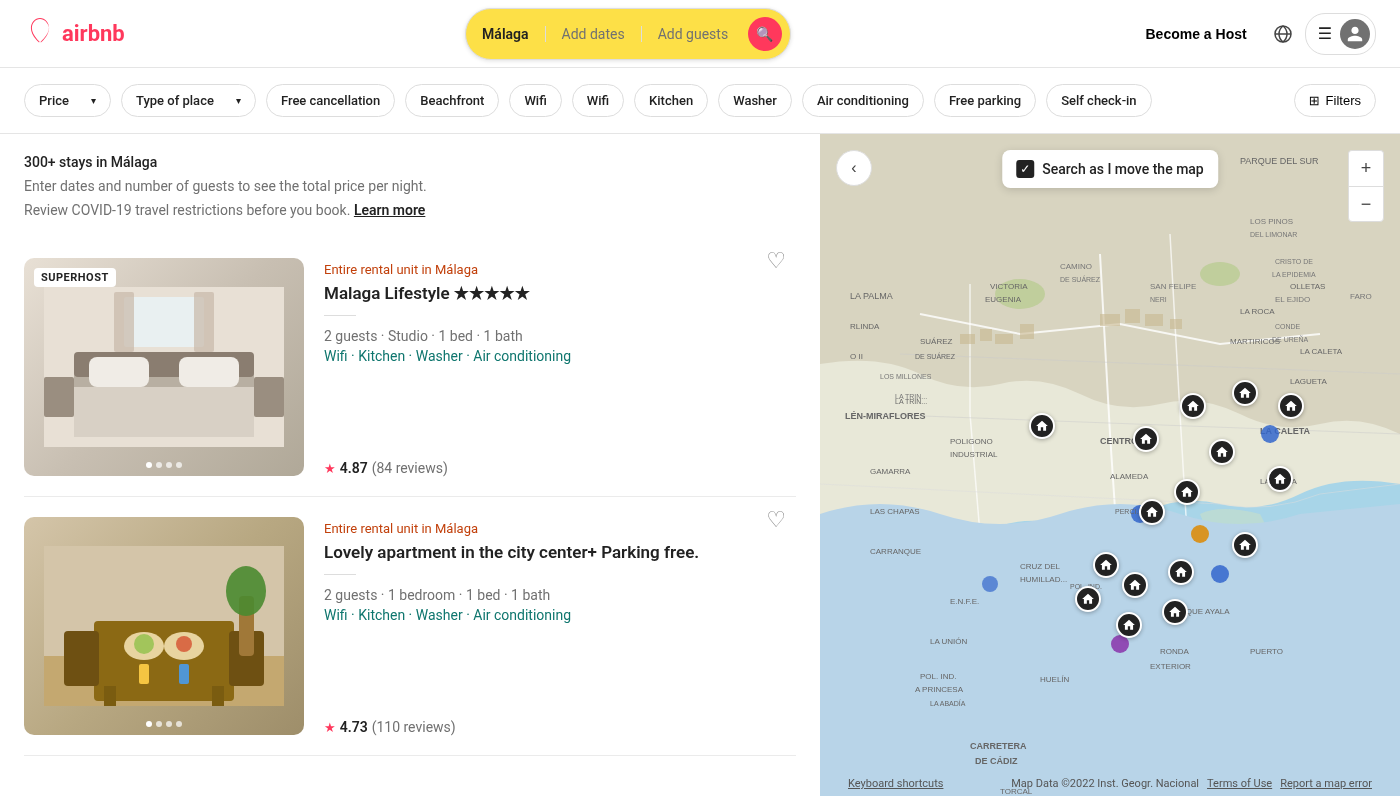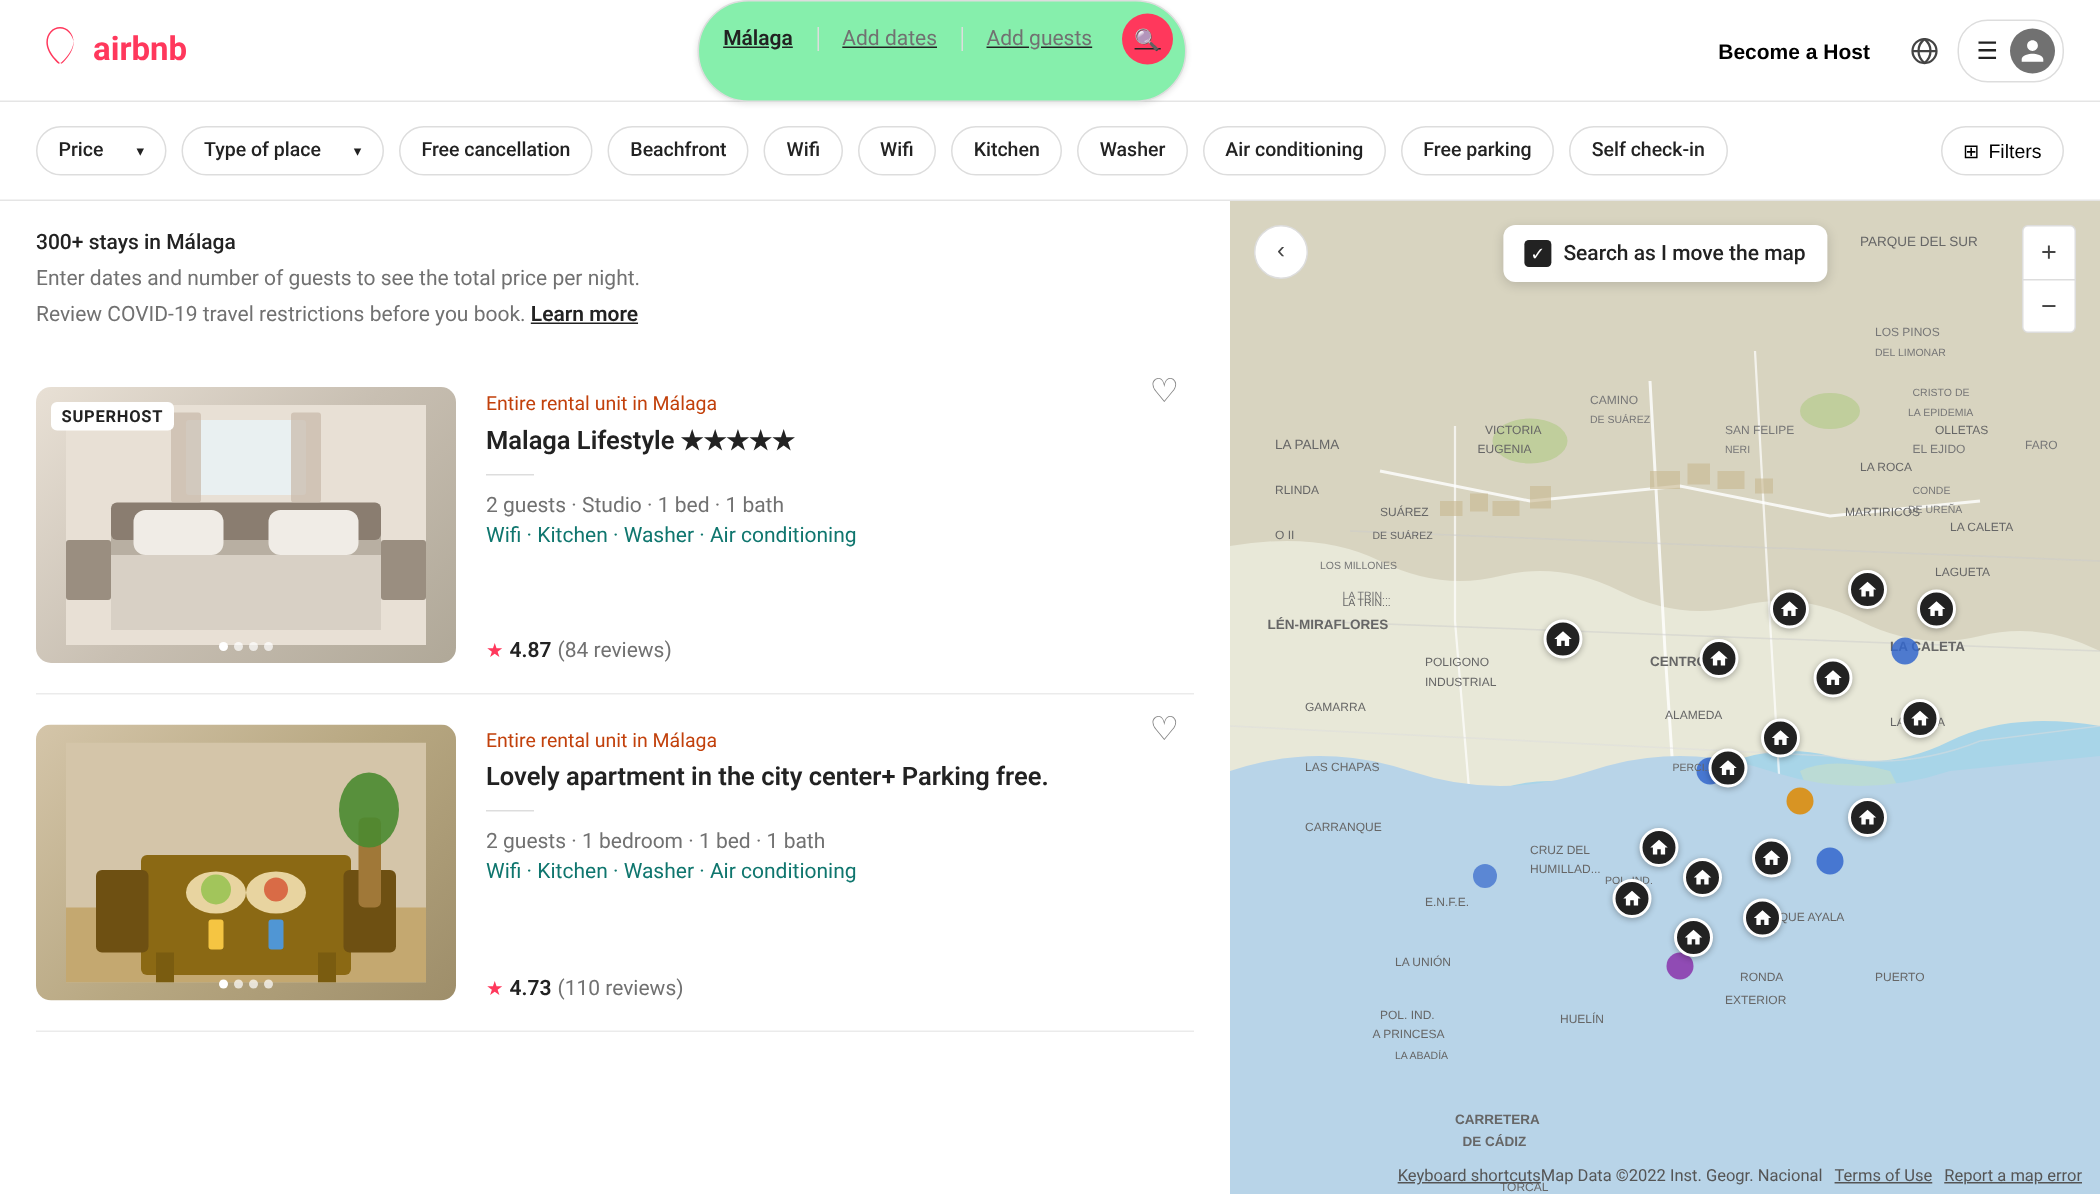--- a/index.html
+++ b/index.html
@@ -31,25 +31,24 @@
     .logo-text {
       color: #FF385C;
       font-size: 22px;
       font-weight: 700;
     }
     .search-bar {
       display: flex;
       align-items: center;
       border: 1px solid #ddd;
       border-radius: 40px;
-      padding: 8px 8px 24px 16px;
+      padding: 8px 8px 8px 16px;
       box-shadow: 0 1px 4px rgba(0,0,0,0.12);
       gap: 0;
-      background: #86efac;
-      text-decoration: underline;
+      background: #fde047;
     }
     .search-location {
       font-weight: 600;
       font-size: 14px;
       padding-right: 16px;
       border-right: 1px solid #ddd;
       cursor: pointer;
     }
     .search-dates, .search-guests {
       font-size: 14px;
@@ -194,21 +193,21 @@
       display: flex;
       gap: 20px;
       padding: 20px 0;
       border-bottom: 1px solid #ebebeb;
       position: relative;
     }
     .listing-image-wrap {
       position: relative;
       width: 280px;
       min-width: 280px;
-      height: 184px;
+      height: 218px;
       border-radius: 10px;
       overflow: hidden;
       background: #ddd;
     }
     .superhost-badge {
       position: absolute;
       top: 10px;
       left: 10px;
       background: #fff;
       border-radius: 4px;
@@ -394,22 +393,22 @@
       justify-content: center;
       color: #fff;
       font-size: 12px;
     }
     .map-footer {
       position: absolute;
       bottom: 8px;
       right: 0;
       left: 0;
       display: flex;
-      justify-content: flex-end;
-      padding: 0 12px;
+      justify-content: space-between;
+      padding: 0 28px;
       font-size: 11px;
       color: #555;
       z-index: 10;
     }
     .map-footer-right {
       display: flex;
       gap: 8px;
     }
   </style>
 </head>

